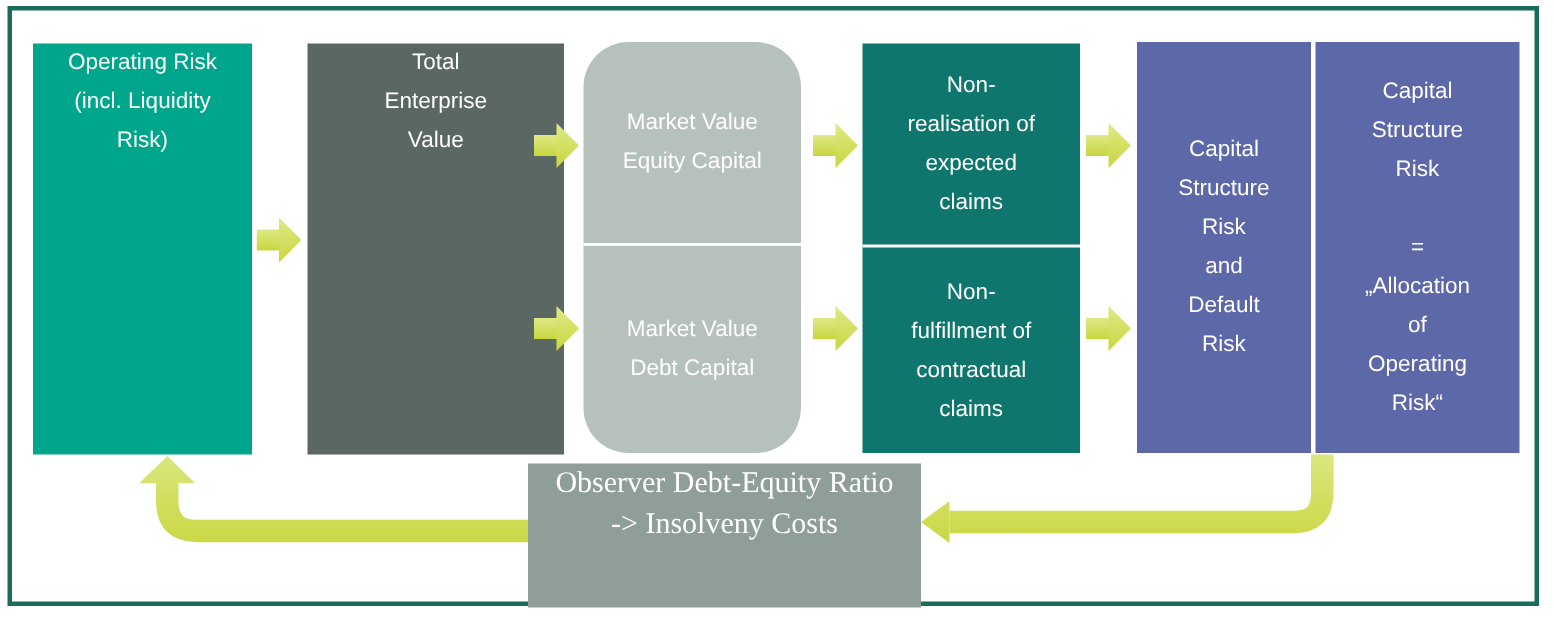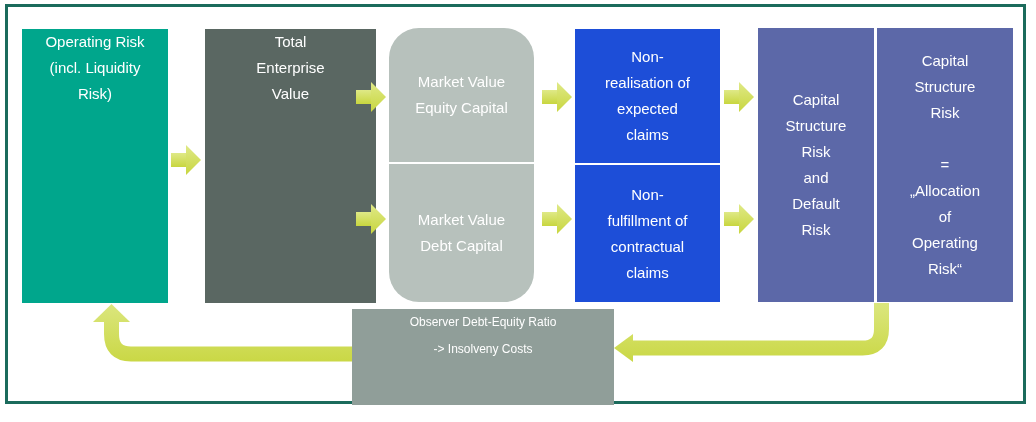--- a/index.html
+++ b/index.html
@@ -38,23 +38,23 @@
     align-items: center;
     justify-content: center;
     text-align: center;
   }
   .hdivider { height: 2px; background: #ffffff; width: 100%; flex: none; }
   .vdivider { width: 3px; background: #ffffff; height: 100%; flex: none; }
 
   .c-teal     { background: #00a68c; }
   .c-dark     { background: #5a6762; }
   .c-gray     { background: #b7c1bc; border-radius: 30px; }
-  .c-blue     { background: #1d4ed8; align-items: center; }
+  .c-blue     { background: #0f766e; align-items: center; }
   .c-purple   { background: #5c68a8; }
-  .c-observer { background: #909e99; font-size: 12px; line-height: 27px; }
+  .c-observer { background: #909e99; font-size: 20px; line-height: 27px; font-family: Liberation Serif, serif; }
 
   .box-operating  { left: 22px;  top: 29px; width: 146px; height: 274px; }
   .box-enterprise { left: 205px; top: 29px; width: 171px; height: 274px; }
   .box-market     { left: 389px; top: 28px; width: 145px; height: 274px; }
   .box-claims     { left: 575px; top: 29px; width: 145px; height: 273px; }
   .box-capital    { left: 758px; top: 28px; width: 255px; height: 274px; }
   .box-observer   { left: 352px; top: 309px; width: 262px; height: 96px; }
 
   .cell-top  { height: 134px; flex: none; }
   .cell-rest { flex: 1; }

